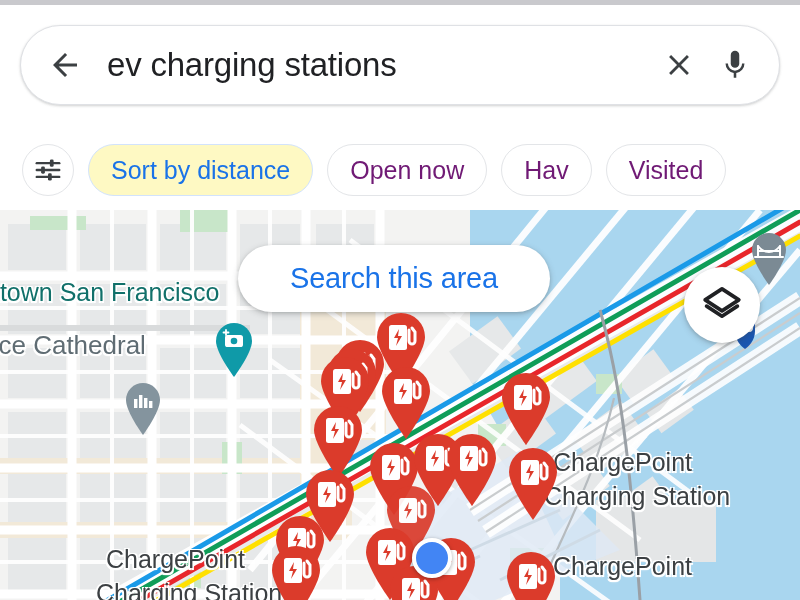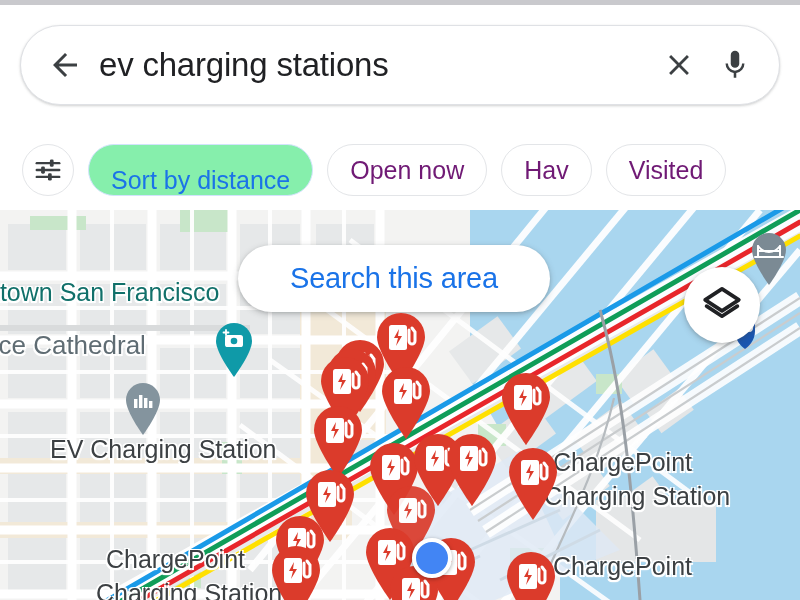--- a/index.html
+++ b/index.html
@@ -26,21 +26,21 @@
     border-radius: 40px;
     box-shadow: 0 1px 3px rgba(60,64,67,.18), 0 1px 2px rgba(60,64,67,.08);
     display: flex; align-items: center;
   }
   .back-btn {
     width: 56px; height: 56px; margin-left: 16px;
     display: flex; align-items: center; justify-content: center;
     border-radius: 50%; cursor: pointer; flex: 0 0 auto;
   }
   .search-text {
-    flex: 1 1 auto; margin-left: 6px;
+    flex: 1 1 auto; margin-left: 14px;
     font-size: 33px; color: #202124; letter-spacing: -0.2px;
     white-space: nowrap; overflow: hidden;
   }
   .clear-btn, .mic-btn {
     width: 56px; height: 56px; flex: 0 0 auto;
     display: flex; align-items: center; justify-content: center;
     border-radius: 50%; cursor: pointer;
   }
   .mic-btn { margin-right: 16px; }
 
@@ -59,21 +59,21 @@
     flex: 0 0 auto; cursor: pointer;
   }
   .chip {
     height: 52px; border-radius: 26px;
     border: 1px solid #e3e5e8; background: #fff;
     display: flex; align-items: center; justify-content: center;
     padding: 0 22px; font-size: 25px; color: #701a75;
     flex: 0 0 auto; cursor: pointer; white-space: nowrap;
   }
   .chip.active {
-    background: #86efac; border-color: #d2e3fc; color: #1a73e8; align-items: flex-end;
+    background: #fef9c3; border-color: #d2e3fc; color: #1a73e8;
   }
 
   
   .map {
     position: absolute; top: 210px; left: 0;
     width: 800px; height: 390px;
     overflow: hidden;
     background: #eceff1;
   }
   .map-svg { position: absolute; top: 0; left: 0; }
@@ -344,21 +344,20 @@
           <path d="M735,107 l10,-8 l10,8 l0,14 c0,10 -7,16 -10,18 c-3,-2 -10,-8 -10,-18 z" fill="#1a56b0"></path>
           <path d="M735,107 l10,-8 l10,8 l0,4 l-20,0 z" fill="#d3362b"></path>
         </g>
       </g>
     </svg>
 
     <div class="map-label" style="left:735px; top:107px; font-size:17px; color:#fff; font-weight:bold; text-shadow:none;">80</div>
 
     <div class="map-label label-district" style="left:-14px; top:68px;">atown San Francisco</div>
     <div class="map-label label-landmark" style="left:-16px; top:120px;">ace Cathedral</div>
-    <div class="map-label label-poi" style="left:50px; top:225px;">EV Charging Station</div>
     <div class="map-label label-poi" style="left:553px; top:238px;">ChargePoint</div>
     <div class="map-label label-poi" style="left:544px; top:272px;">Charging Station</div>
     <div class="map-label label-poi" style="left:106px; top:335px;">ChargePoint</div>
     <div class="map-label label-poi" style="left:96px; top:369px;">Charging Station</div>
     <div class="map-label label-poi" style="left:553px; top:342px;">ChargePoint</div>
 
     <div class="pin clickable" style="left:212px; top:110px;">
       <svg width="44" height="58" viewBox="0 0 44 58">
         <path d="M22 57 C22 57 4 33 4 21 A18 18 0 0 1 40 21 C40 33 22 57 22 57z" fill="#0f9aa8"></path>
         <rect x="13" y="15" width="18" height="12" rx="2.6" fill="#fff"></rect>

